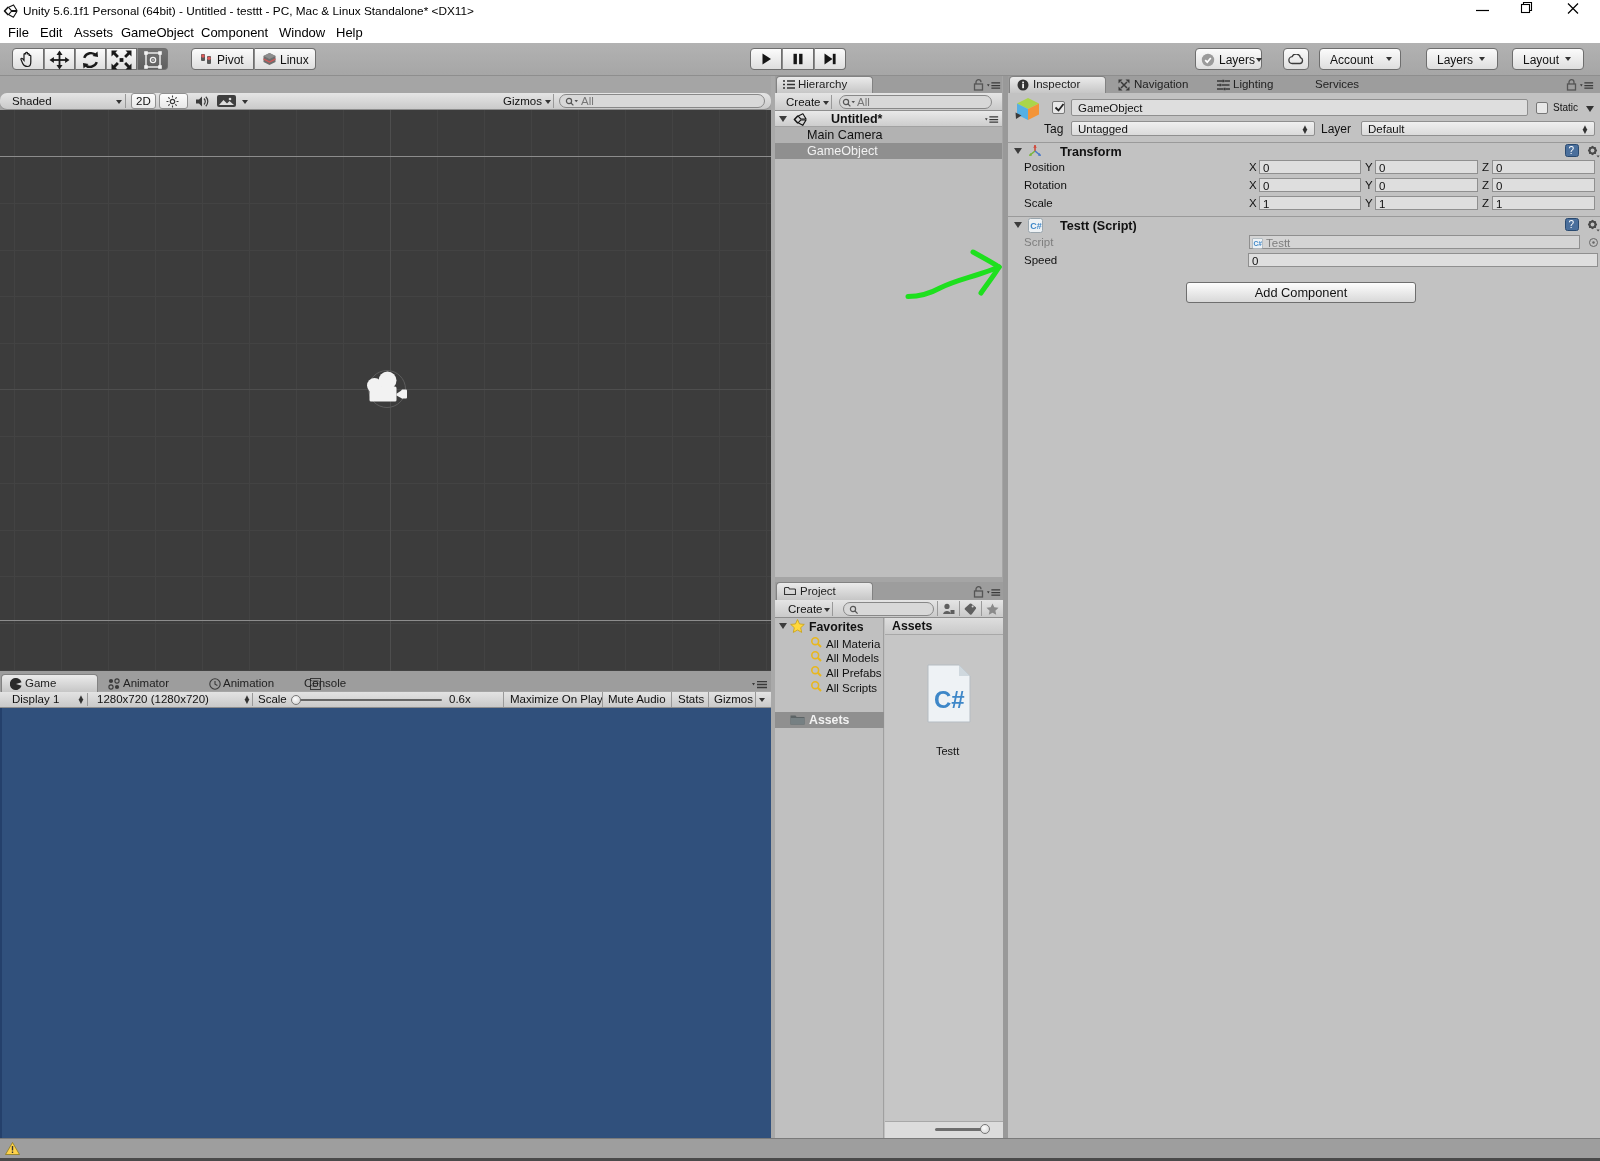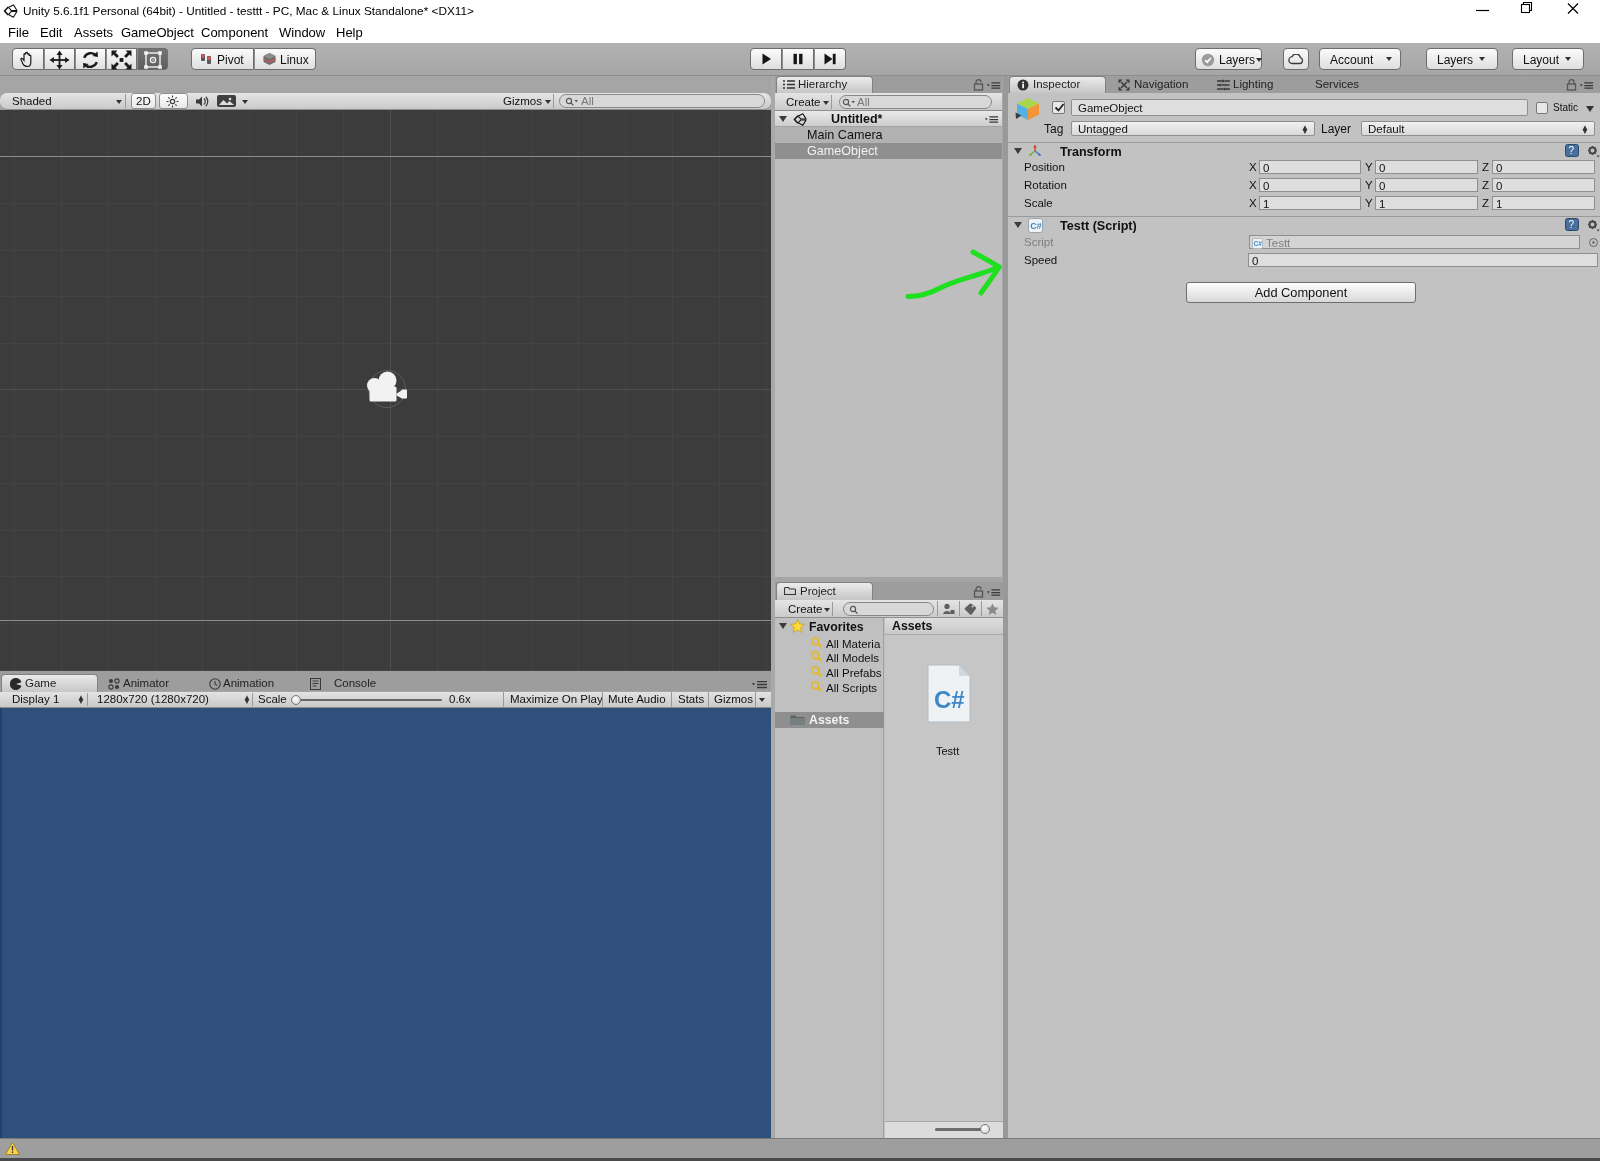--- a/index.html
+++ b/index.html
@@ -273,21 +273,21 @@
   <span class="tab-label" style="left:123px;top:6px;">Animator</span>
   <svg class="abs" style="left:209px;top:7px;" width="12" height="12" viewBox="0 0 12 12">
     <circle cx="6" cy="6" r="5.2" fill="none" stroke="#3a3a3a" stroke-width="1.1"></circle>
     <path d="M6 3 v3.2 l2.4 1.3" stroke="#3a3a3a" stroke-width="1.1" fill="none"></path>
   </svg>
   <span class="tab-label" style="left:223px;top:6px;">Animation</span>
   <svg class="abs" style="left:310px;top:7px;" width="11" height="12" viewBox="0 0 11 12">
     <rect x="0.5" y="0.5" width="10" height="11" fill="none" stroke="#3a3a3a" stroke-width="1"></rect>
     <path d="M2.5 3 h6 M2.5 5.5 h6 M2.5 8 h4" stroke="#3a3a3a" stroke-width="1"></path>
   </svg>
-  <span class="tab-label" style="left:334px;top:6px;">Console</span>
+  <span class="tab-label" style="left:304px;top:6px;">Console</span>
   <svg class="abs" style="left:752px;top:10px;" width="16" height="8" viewBox="0 0 16 8">
     <path d="M0 2 l3 0 -1.5 2.5 z" fill="#3a3a3a"></path>
       <path d="M5 0.5 h10 M5 3.5 h10 M5 6.5 h10" stroke="#3a3a3a" stroke-width="1.4"></path>
   </svg>
 </div>
 
 <div class="abs" id="gametoolbar">
   <span class="lbl" style="left:12px;top:1px;">Display 1</span>
   <span class="updown" style="left:77px;top:4px;">▲<br>▼</span>
   <div style="position:absolute;left:87px;top:1px;width:1px;height:13px;background:#999;"></div>

